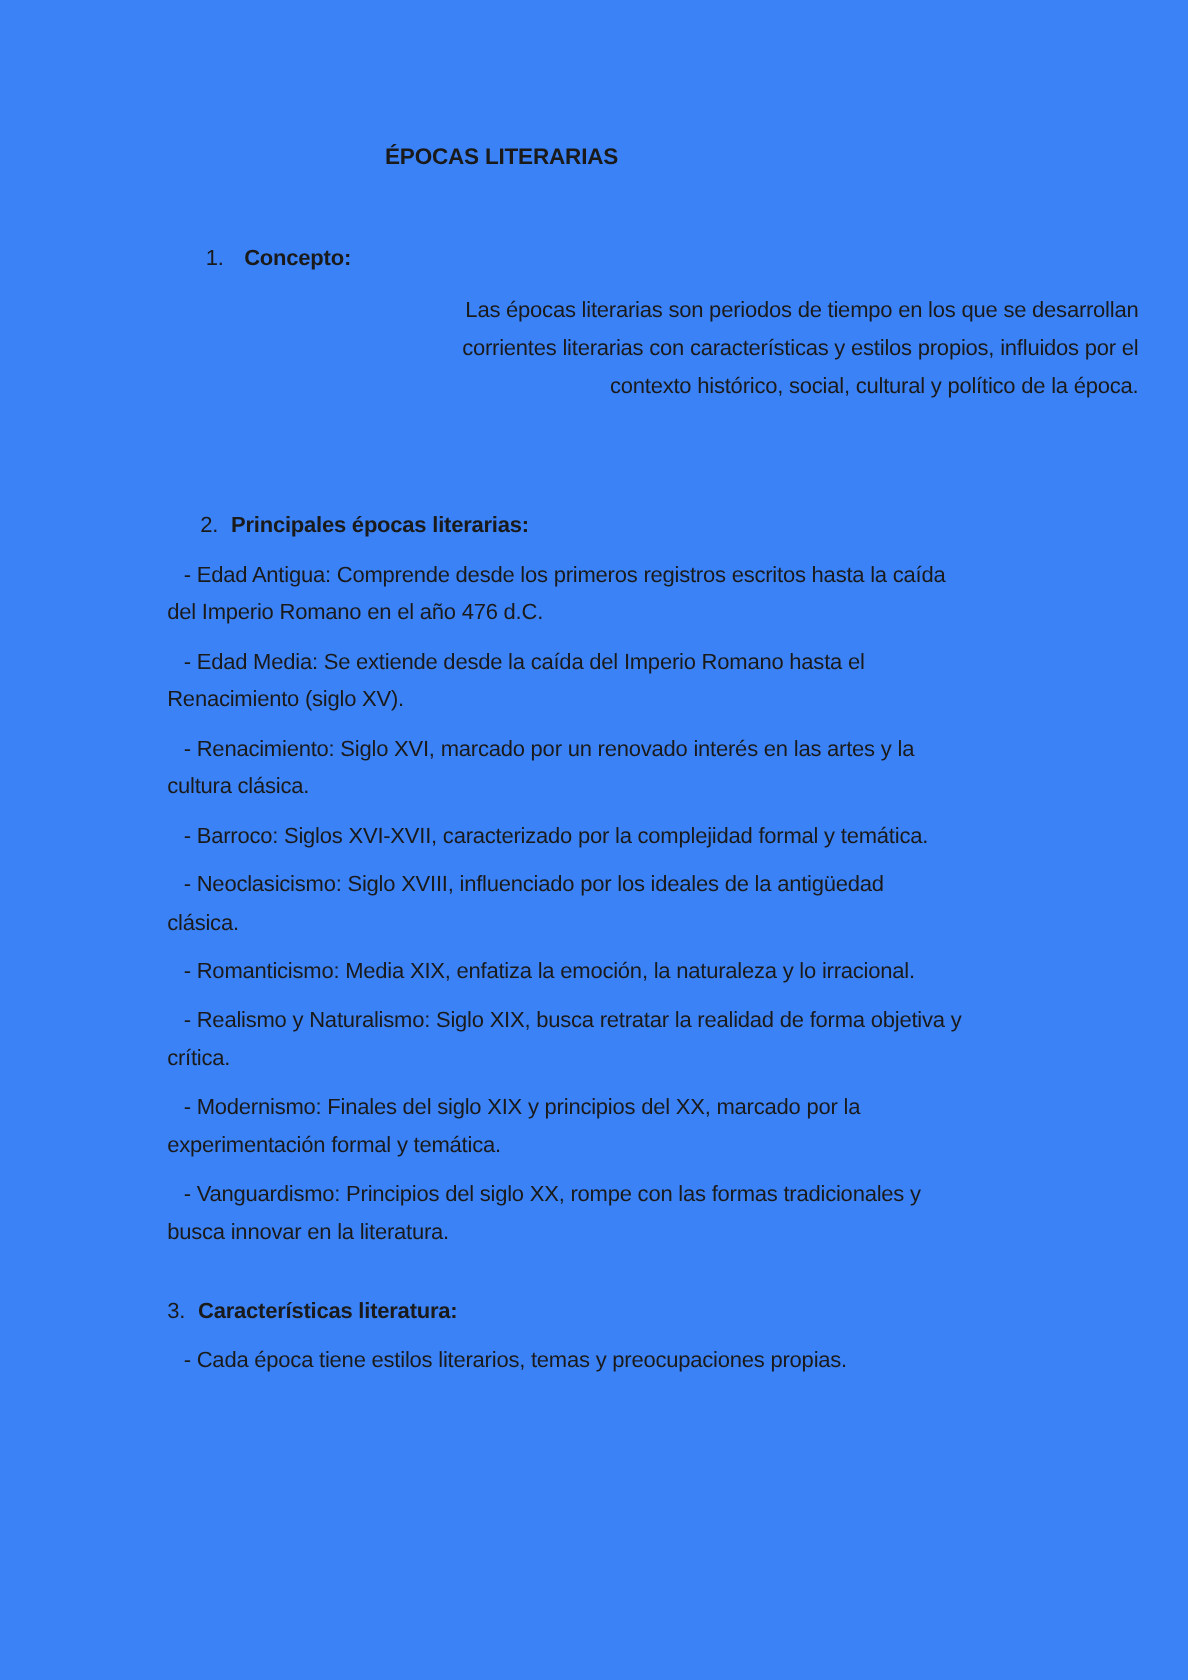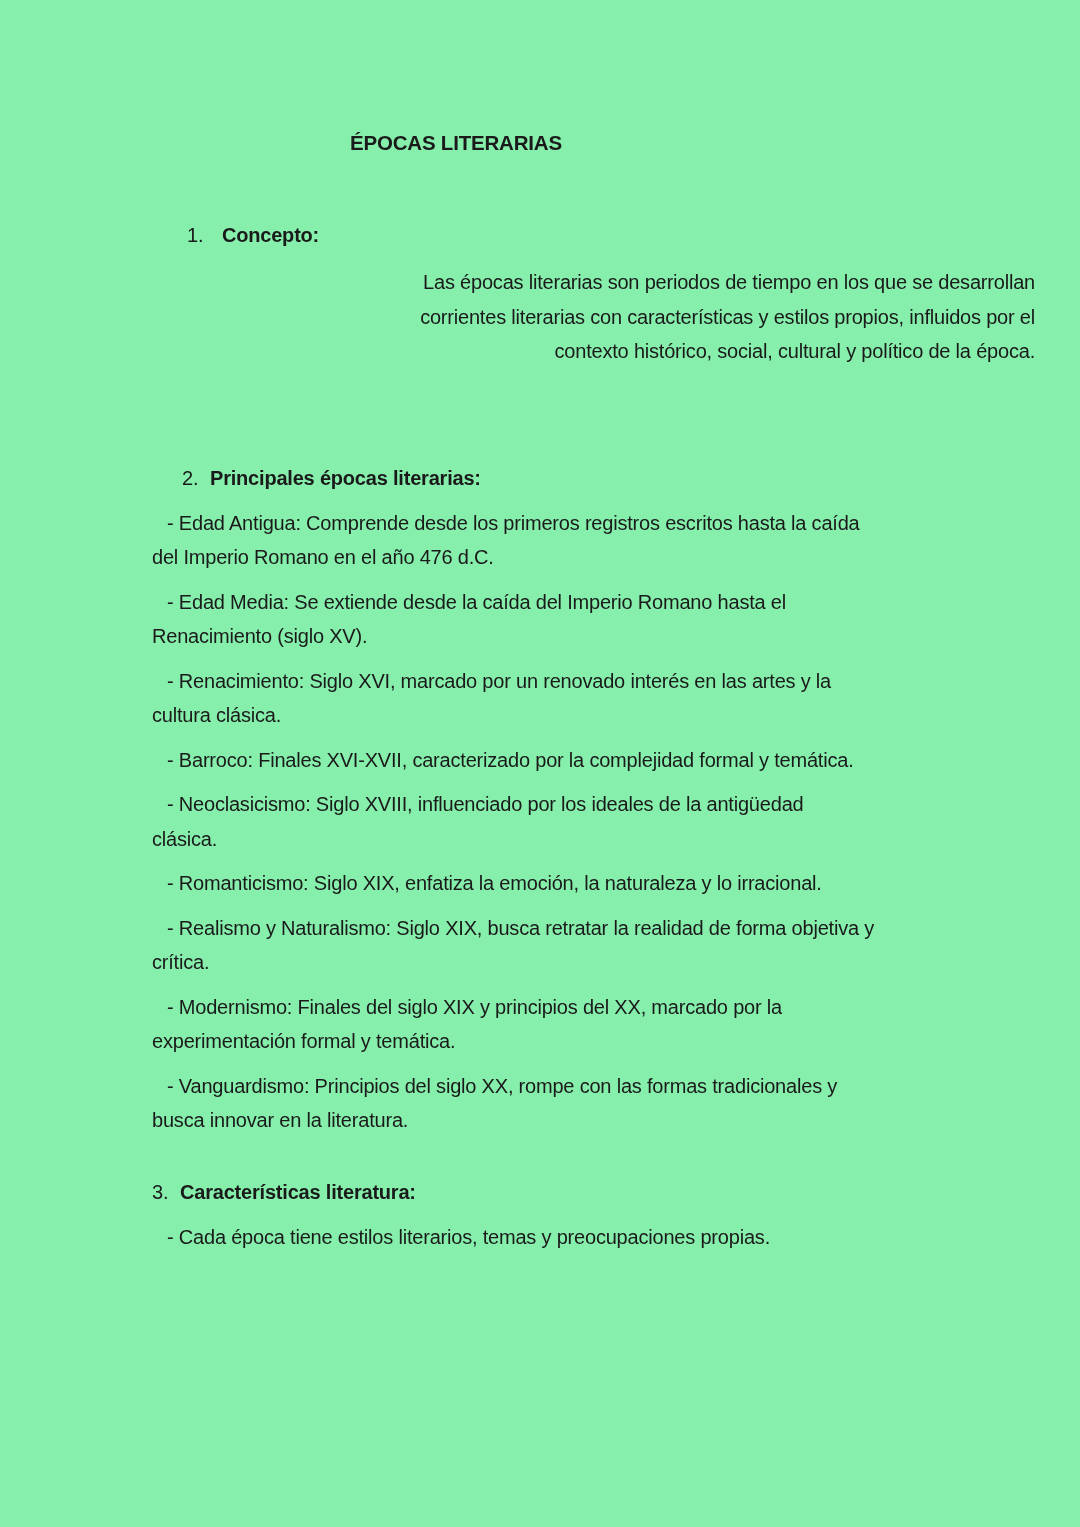--- a/index.html
+++ b/index.html
@@ -1,21 +1,21 @@
 <!DOCTYPE html>
 <html><head>
 <meta charset="utf-8">
 <style>
   html, body { margin: 0; padding: 0; background: #e9e9e9; }
   .page {
     position: relative;
     width: 1080px;
     height: 1527px;
     margin: 0 auto;
-    background: #86efac;
+    background: #3b82f6;
     box-sizing: border-box;
     padding: 126px 45px 0 152px;
     font-family: "Liberation Sans", "DejaVu Sans", sans-serif;
     font-size: 20px;
     line-height: 34.5px;
     letter-spacing: -0.2px;
     color: #1a1a1a;
     overflow: hidden;
   }
   .doc-title {
@@ -63,24 +63,24 @@
   <div class="heading h2">
     <span class="num">2.</span><span class="bold">Principales épocas literarias:</span>
   </div>
 
   <div class="item">- Edad Antigua: Comprende desde los primeros registros escritos hasta la caída
 del Imperio Romano en el año 476 d.C.</div>
   <div class="item">- Edad Media: Se extiende desde la caída del Imperio Romano hasta el
 Renacimiento (siglo XV).</div>
   <div class="item">- Renacimiento: Siglo XVI, marcado por un renovado interés en las artes y la
 cultura clásica.</div>
-  <div class="item">- Barroco: Finales XVI-XVII, caracterizado por la complejidad formal y temática.</div>
+  <div class="item">- Barroco: Siglos XVI-XVII, caracterizado por la complejidad formal y temática.</div>
   <div class="item">- Neoclasicismo: Siglo XVIII, influenciado por los ideales de la antigüedad
 clásica.</div>
-  <div class="item">- Romanticismo: Siglo XIX, enfatiza la emoción, la naturaleza y lo irracional.</div>
+  <div class="item">- Romanticismo: Media XIX, enfatiza la emoción, la naturaleza y lo irracional.</div>
   <div class="item">- Realismo y Naturalismo: Siglo XIX, busca retratar la realidad de forma objetiva y
 crítica.</div>
   <div class="item">- Modernismo: Finales del siglo XIX y principios del XX, marcado por la
 experimentación formal y temática.</div>
   <div class="item">- Vanguardismo: Principios del siglo XX, rompe con las formas tradicionales y
 busca innovar en la literatura.</div>
 
   <div class="heading h3">
     <span class="num">3.</span><span class="bold">Características literatura:</span>
   </div>

